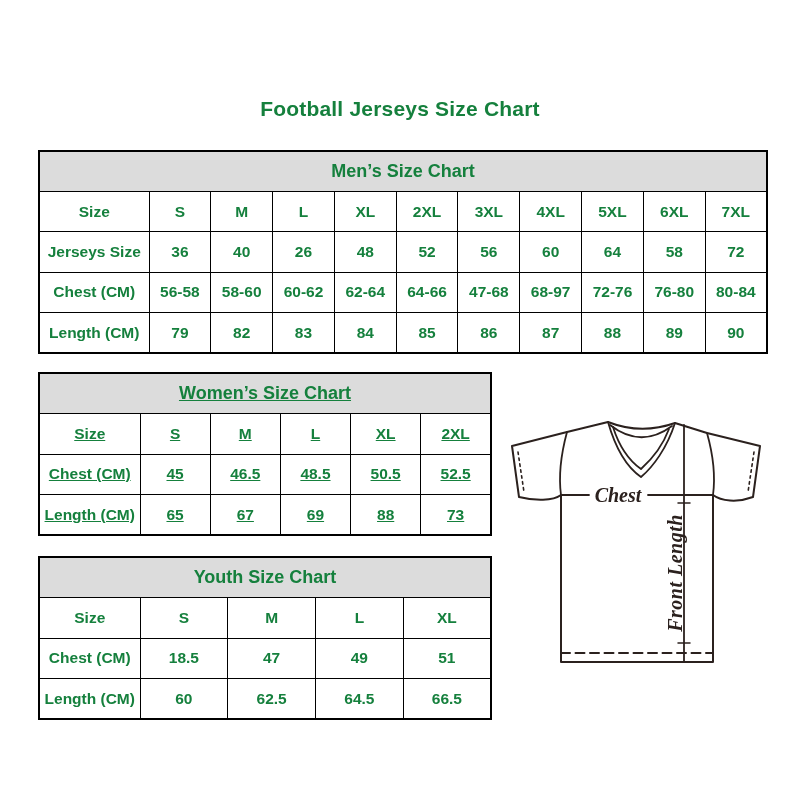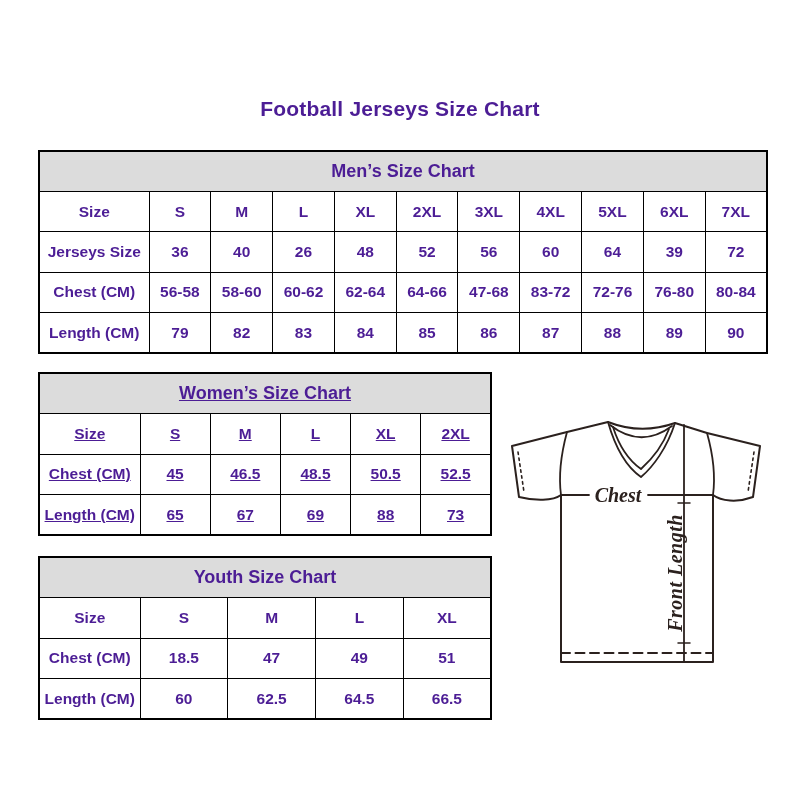--- a/index.html
+++ b/index.html
@@ -1,17 +1,17 @@
 <!DOCTYPE html>
 <html><head>
 <meta charset="utf-8">
 <style>
   html,body{margin:0;padding:0;background:#ffffff;}
   .canvas{position:relative;width:800px;height:800px;background:#ffffff;overflow:hidden;
-          font-family:"Liberation Sans", sans-serif;color:#4c1d95;}
+          font-family:"Liberation Sans", sans-serif;color:#15803d;}
   .page-title{position:absolute;top:97px;left:0;width:800px;margin:0;text-align:center;
               font-size:21px;font-weight:bold;letter-spacing:0.2px;}
   .size-table{position:absolute;}
   #tbl-mens  {left:38px;top:150px;width:730px;height:204px;}
   #tbl-womens{left:38px;top:372px;width:454px;height:164px;text-decoration:underline;}
   #tbl-youth {left:38px;top:556px;width:454px;height:164px;border-radius:15px;}
   table.grid{border-collapse:collapse;table-layout:fixed;width:100%;height:100%;
              border:2.5px solid #000;}
   table.grid td{border:1.5px solid #000;text-align:center;vertical-align:middle;
                 font-weight:bold;font-size:15.5px;padding:0;white-space:nowrap;overflow:hidden;}
@@ -64,32 +64,32 @@
           <tr>
             <td>Jerseys Size</td>
             <td>36</td>
             <td>40</td>
             <td>26</td>
             <td>48</td>
             <td>52</td>
             <td>56</td>
             <td>60</td>
             <td>64</td>
-            <td>39</td>
+            <td>58</td>
             <td>72</td>
           </tr>
           <tr>
             <td>Chest (CM)</td>
             <td>56-58</td>
             <td>58-60</td>
             <td>60-62</td>
             <td>62-64</td>
             <td>64-66</td>
             <td>47-68</td>
-            <td>83-72</td>
+            <td>68-97</td>
             <td>72-76</td>
             <td>76-80</td>
             <td>80-84</td>
           </tr>
           <tr>
             <td>Length (CM)</td>
             <td>79</td>
             <td>82</td>
             <td>83</td>
             <td>84</td>

